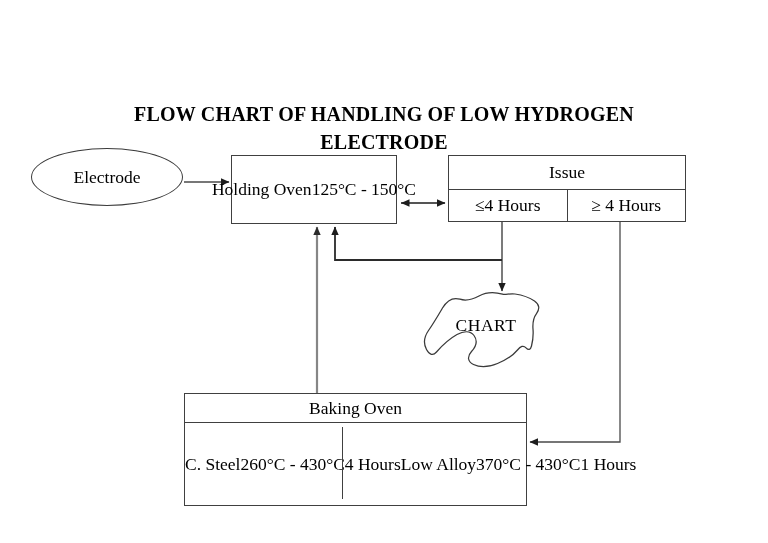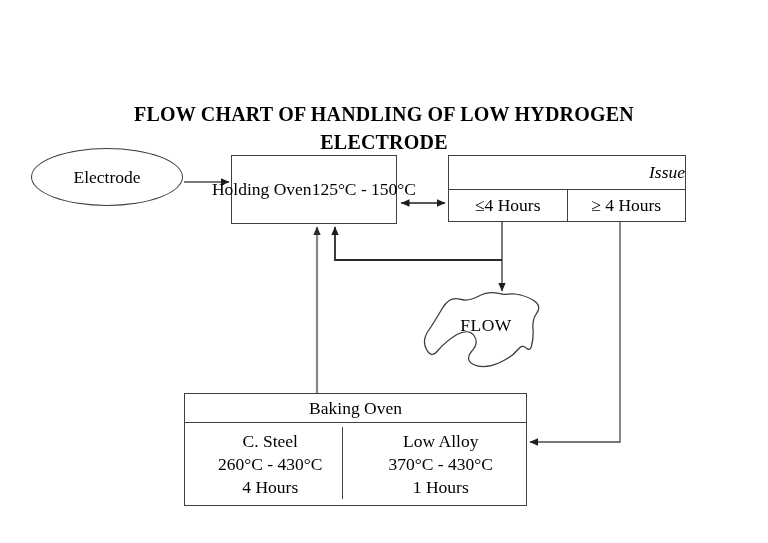--- a/index.html
+++ b/index.html
@@ -78,22 +78,21 @@
     border: 1px solid #404040;
     box-sizing: border-box;
     display: flex;
     flex-direction: column;
   }
   #issue-header {
     height: 33px;
     border-bottom: 1px solid #404040;
     display: flex;
     align-items: center;
-    justify-content: flex-end;
-    font-style: italic;
+    justify-content: center;
   }
   #issue-cells {
     flex: 1;
     display: flex;
   }
   #issue-cells > div {
     flex: 1;
     display: flex;
     align-items: center;
     justify-content: center;
@@ -122,21 +121,21 @@
     justify-content: center;
   }
   #baking-cols {
     flex: 1;
     display: flex;
     position: relative;
   }
   #baking-cols > div {
     flex: 1;
     display: flex;
-    flex-direction: column;
+    flex-direction: row;
     align-items: center;
     justify-content: center;
   }
   #baking-col-divider {
     position: absolute;
     left: 157px;
     top: 4px;
     bottom: 6px;
     width: 1px;
     background: #404040;
@@ -244,21 +243,21 @@
              C 60.0,79.6 68.5,79.2 77.5,75.5
              C 86.5,71.8 93.0,67.5 97.5,62.0
              C 100.5,58.2 103.5,57.0 106.0,59.8
              C 108.5,62.5 110.5,62.0 111.5,58.0
              C 112.8,52.8 113.5,47.0 113.0,41.0
              C 112.5,34.5 113.5,29.5 116.5,25.5
              C 120.0,20.8 119.5,16.5 114.5,13.0
              C 109.0,9.2 102.0,7.0 95.0,6.0
              C 89.5,5.2 85.5,7.2 82.5,6.2 Z" fill="#ffffff" stroke="#3a3a3a" stroke-width="1.25" stroke-linejoin="round"></path>
   </svg>
-  <div id="habis-label">FLOW</div>
+  <div id="habis-label">CHART</div>
 </div>
 
 <div id="baking-oven-node">
   <div id="baking-header">
     <span class="node-text">Baking Oven</span>
   </div>
   <div id="baking-cols">
     <div id="baking-col-divider"></div>
     <div>
       <span class="node-text">C. Steel</span>

